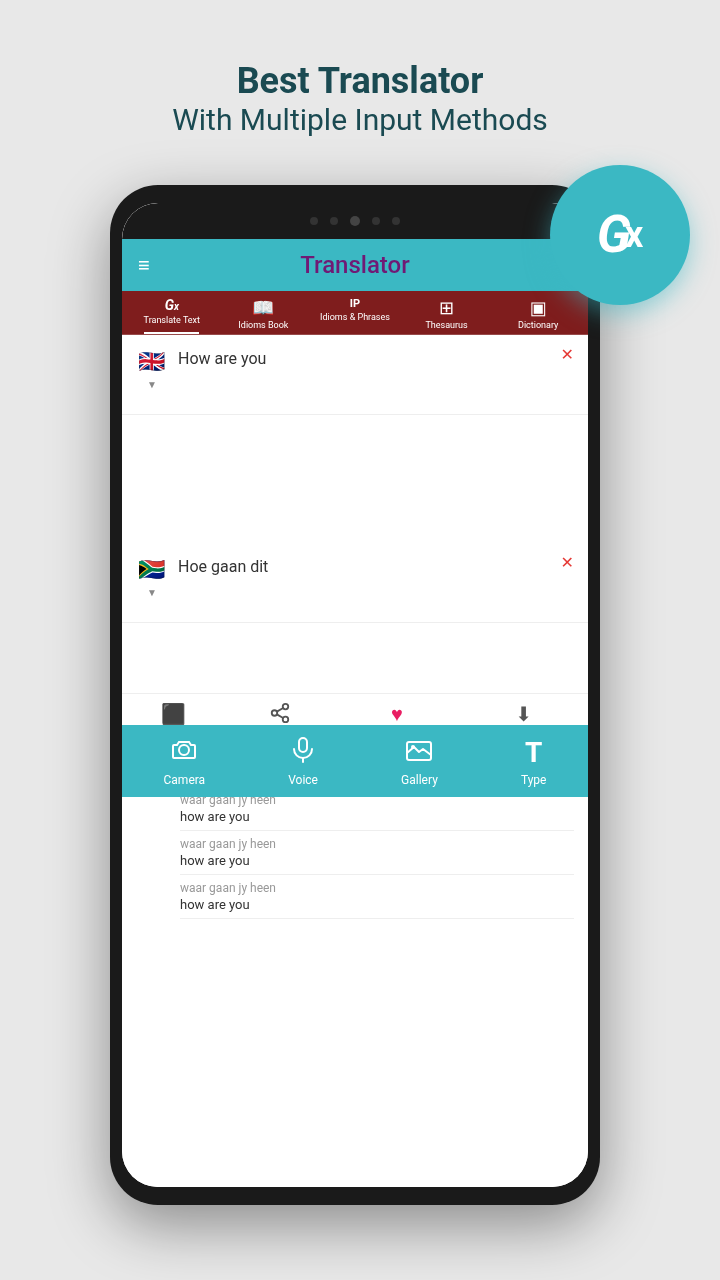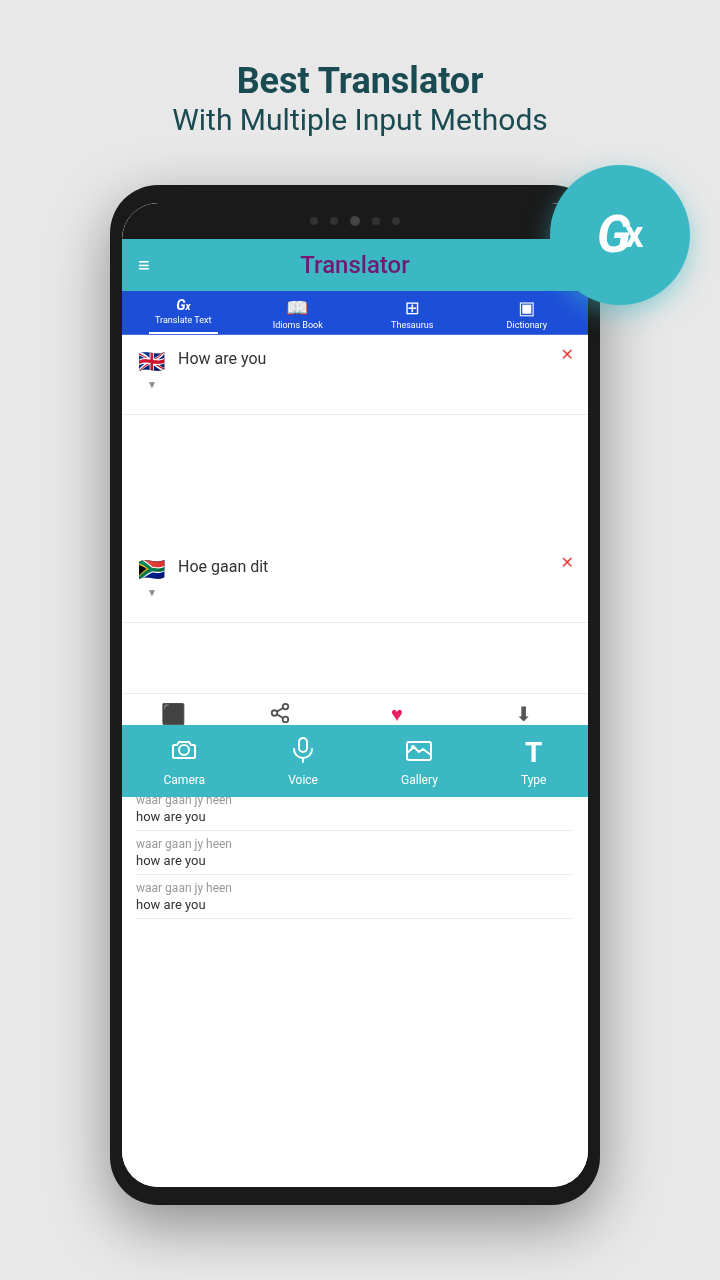--- a/index.html
+++ b/index.html
@@ -103,21 +103,21 @@
       font-size: 20px;
     }
     .app-topbar-title {
       color: #701a75;
       font-size: 24px;
       font-weight: 500;
     }
 
     
     .app-tabs {
-      background: #1d4ed8;
+      background: #7f1d1d;
       display: flex;
       border-bottom: 1px solid rgba(255,255,255,0.2);
       padding: 0 4px;
     }
     .app-tab {
       flex: 1;
       display: flex;
       flex-direction: column;
       align-items: center;
       padding: 6px 4px 4px;
@@ -267,20 +267,21 @@
     }
     .recent-title {
       font-size: 15px;
       font-weight: 500;
       color: #333;
       margin-bottom: 8px;
     }
     .recent-item {
       padding: 6px 0;
       border-bottom: 1px solid #eee;
+      margin-left: 44px;
     }
     .recent-translation {
       font-size: 12px;
       color: #999;
     }
     .recent-original {
       font-size: 13px;
       color: #333;
       margin-top: 2px;
     }
@@ -341,20 +342,24 @@
         </div>
 
         <div class="app-tabs">
           <div class="app-tab active">
             <span class="app-tab-icon" style="font-size:14px; font-style:italic; font-weight:700;">G<span style="font-size:10px;">x</span></span>
             <span class="app-tab-label">Translate Text</span>
           </div>
           <div class="app-tab">
             <span class="app-tab-icon">📖</span>
             <span class="app-tab-label">Idioms Book</span>
+          </div>
+          <div class="app-tab">
+            <span class="app-tab-icon" style="font-size:11px; font-weight:700;">IP</span>
+            <span class="app-tab-label">Idioms &amp; Phrases</span>
           </div>
           <div class="app-tab">
             <span class="app-tab-icon">⊞</span>
             <span class="app-tab-label">Thesaurus</span>
           </div>
           <div class="app-tab">
             <span class="app-tab-icon">▣</span>
             <span class="app-tab-label">Dictionary</span>
           </div>
         </div>

